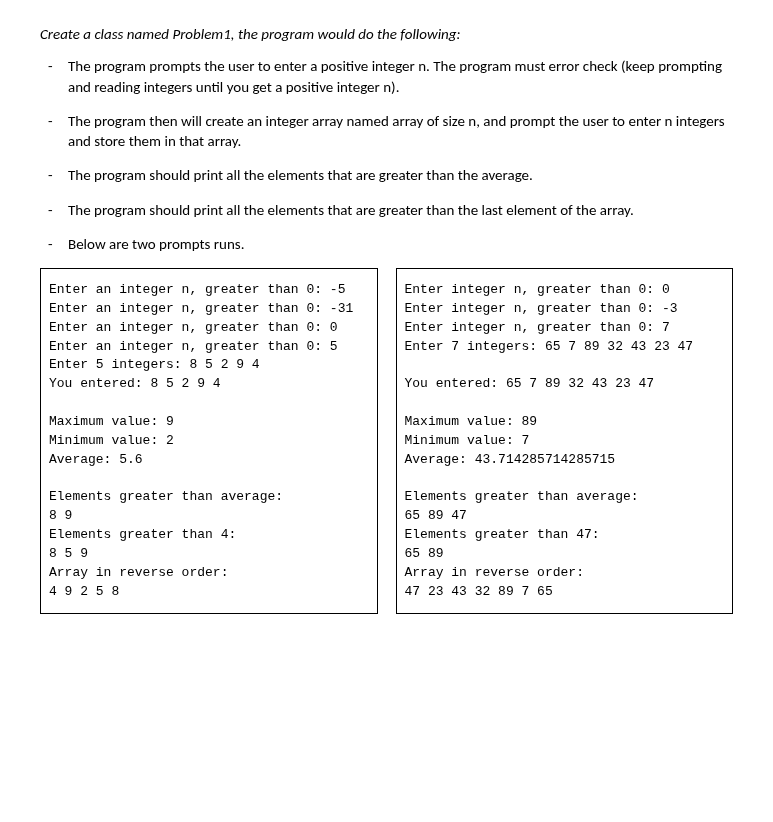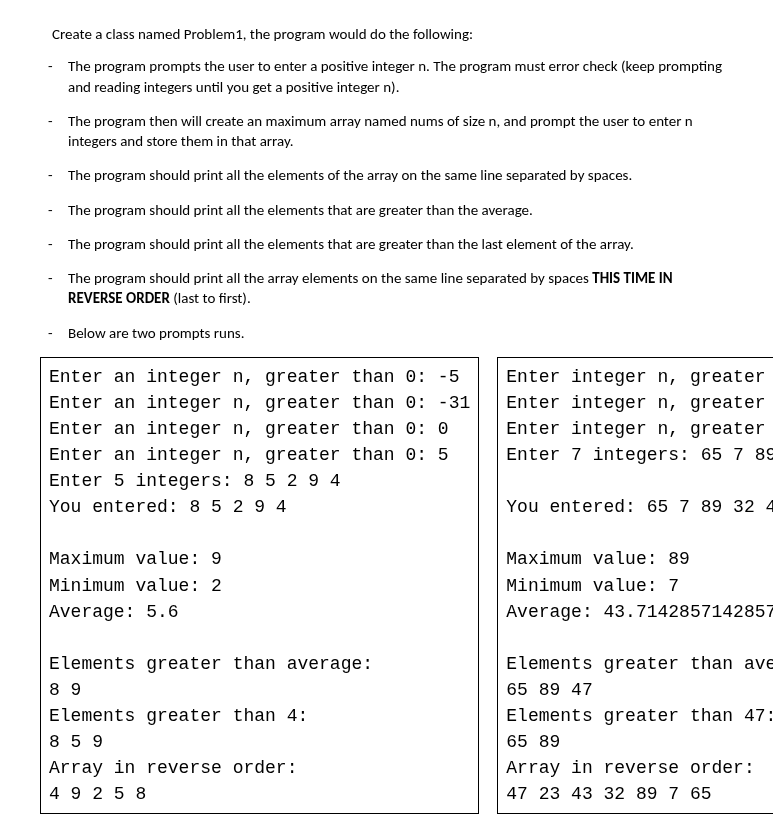--- a/index.html
+++ b/index.html
@@ -7,21 +7,22 @@
     font-size: 15px;
     color: #000;
     background: #fff;
     margin: 0;
     padding: 24px 40px;
     width: 773px;
     box-sizing: border-box;
     line-height: 1.35;
   }
   .intro {
-    margin: 0 0 12px 12px;
+    margin: 0 0 12px 0;
+    font-style: italic;
   }
   ul.main-list {
     list-style: none;
     padding: 0;
     margin: 0 8px 8px 0;
   }
   ul.main-list > li {
     position: relative;
     padding-left: 28px;
     margin: 0 0 14px 0;
@@ -35,42 +36,40 @@
   .bold {
     font-weight: 700;
   }
   .samples-row {
     display: flex;
     gap: 18px;
     margin-top: 2px;
   }
   .sample {
     border: 1px solid #000;
-    padding: 6px 8px;
+    padding: 12px 8px;
     font-family: Consolas, "Courier New", monospace;
-    font-size: 18px;
+    font-size: 13px;
     white-space: pre;
     line-height: 1.45;
     flex: 1;
     box-sizing: border-box;
     min-height: 290px;
   }
 </style>
 </head>
 <body>
 
 <p class="intro">Create a class named Problem1, the program would do the following:</p>
 
 <ul class="main-list">
   <li>The program prompts the user to enter a positive integer n. The program must error check (keep prompting and reading integers until you get a positive integer n).</li>
-  <li>The program then will create an maximum array named nums of size n, and prompt the user to enter n integers and store them in that array.</li>
-  <li>The program should print all the elements of the array on the same line separated by spaces.</li>
+  <li>The program then will create an integer array named array of size n, and prompt the user to enter n integers and store them in that array.</li>
   <li>The program should print all the elements that are greater than the average.</li>
   <li>The program should print all the elements that are greater than the last element of the array.</li>
-  <li><span>The program should print all the array elements on the same line separated by spaces </span><span class="bold">THIS TIME IN REVERSE ORDER</span><span> (last to first).</span></li>
   <li>Below are two prompts runs.</li>
 </ul>
 
 <div class="samples-row">
   <div class="sample">Enter an integer n, greater than 0: -5
 Enter an integer n, greater than 0: -31
 Enter an integer n, greater than 0: 0
 Enter an integer n, greater than 0: 5
 Enter 5 integers: 8 5 2 9 4
 You entered: 8 5 2 9 4

